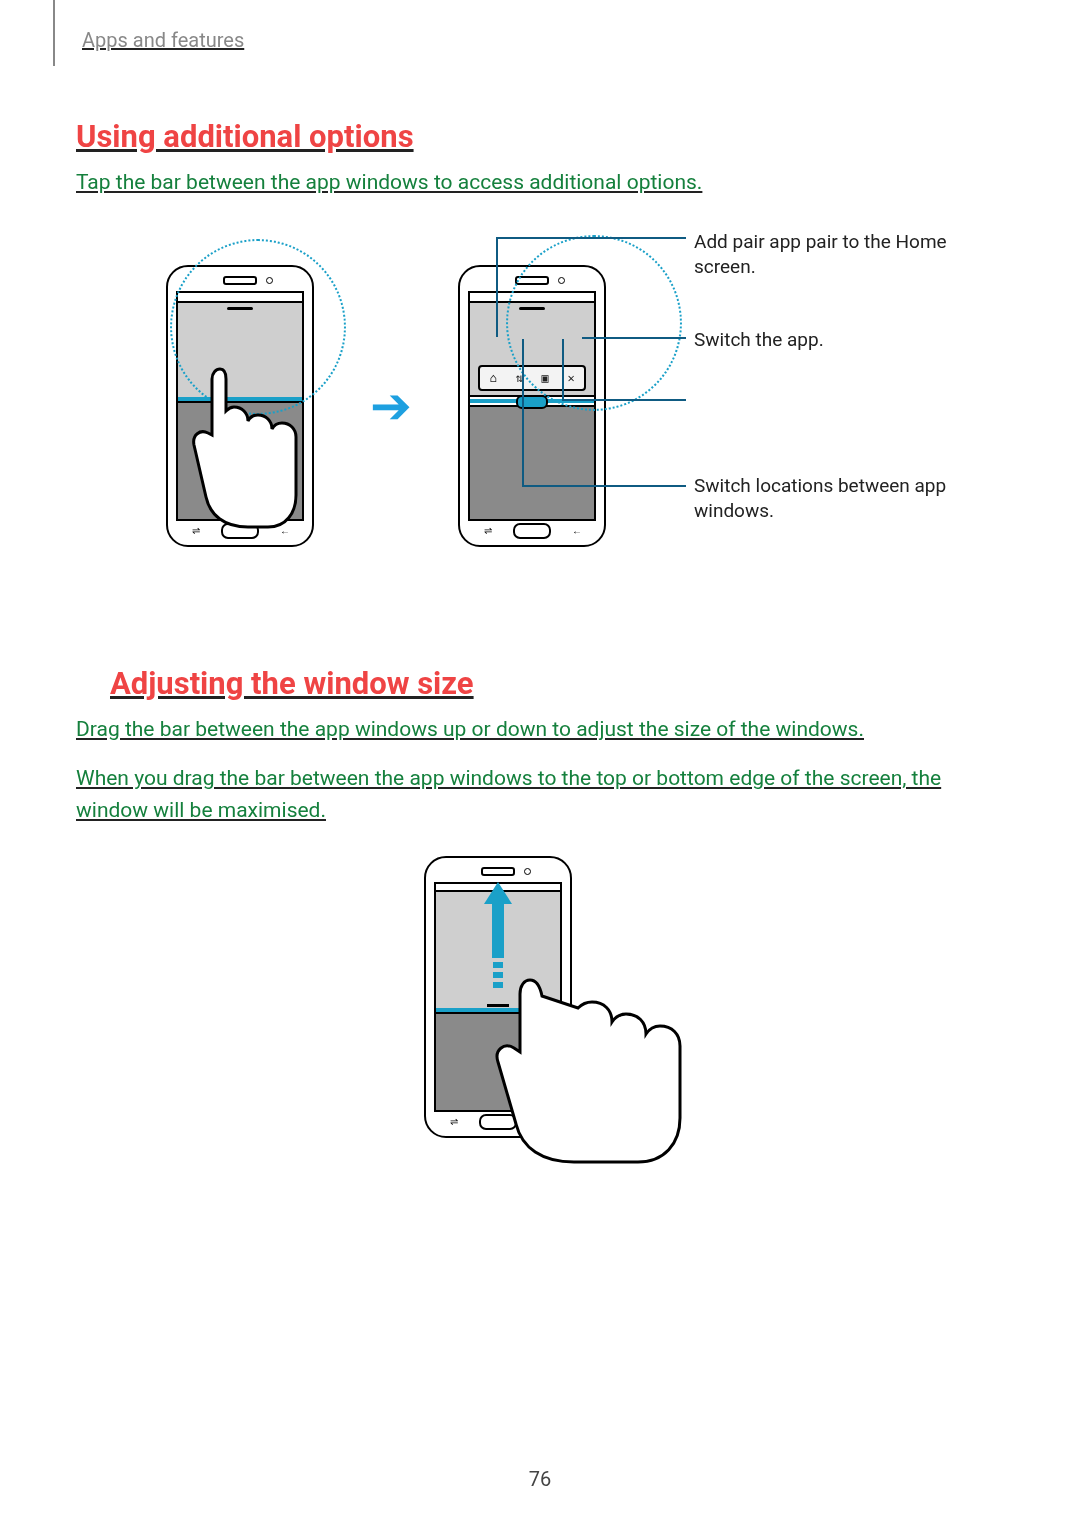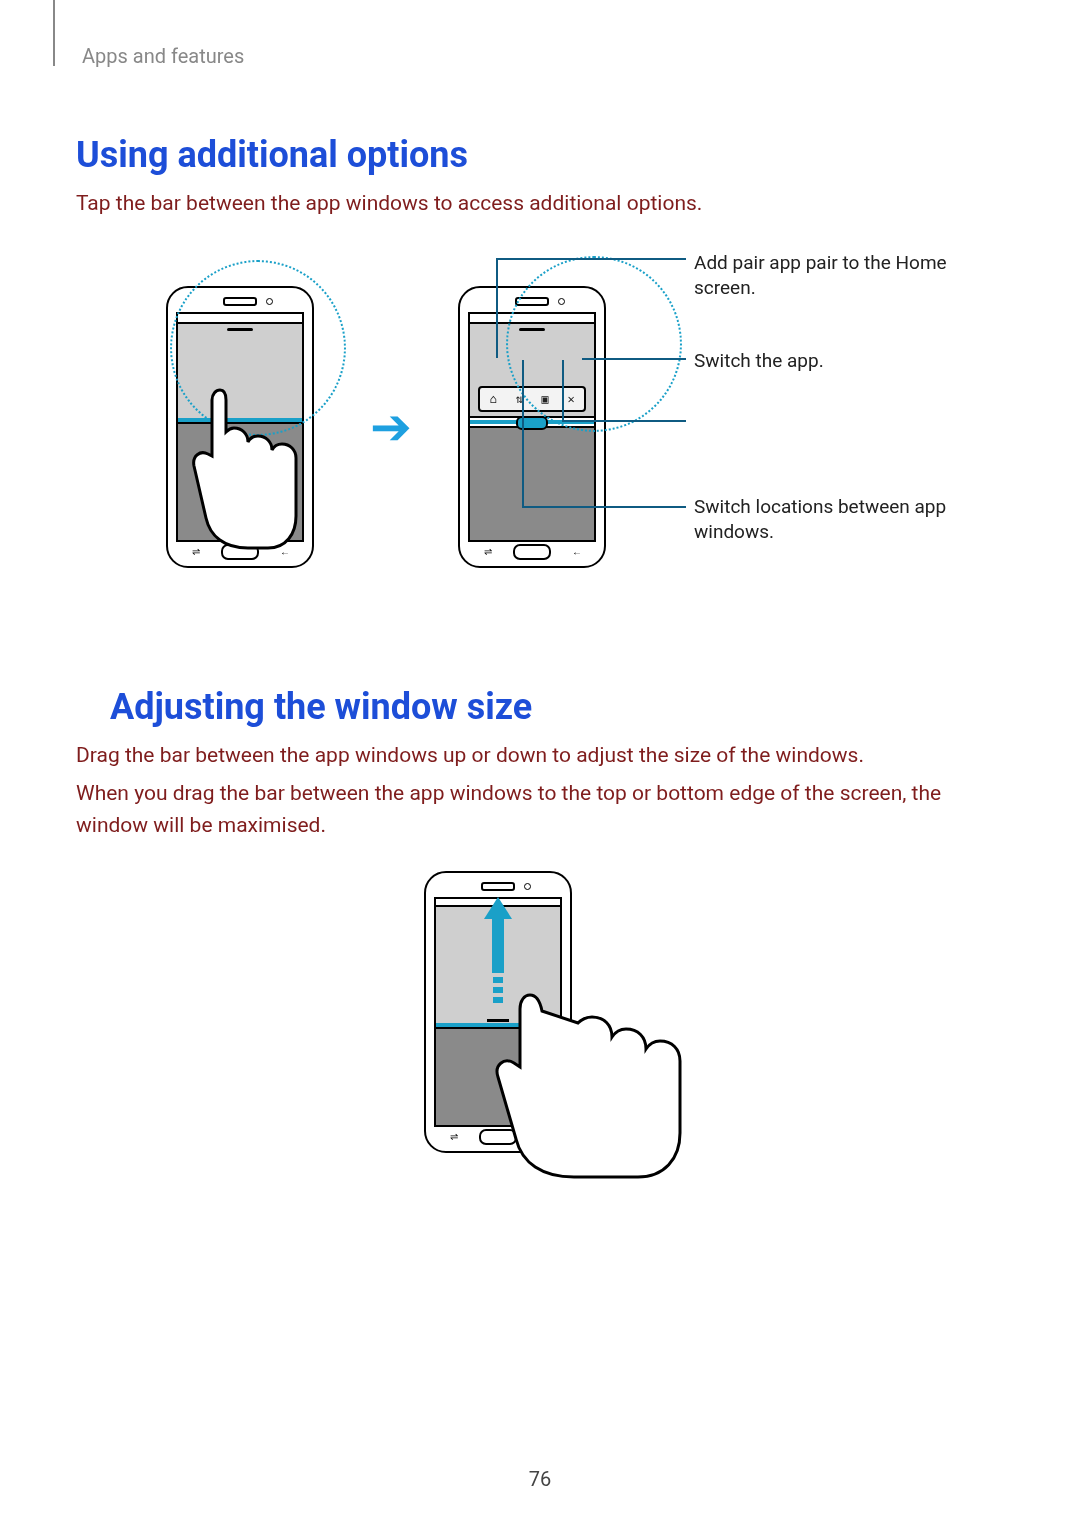--- a/index.html
+++ b/index.html
@@ -8,50 +8,51 @@
     width: 1080px;
     background: #fff;
     font-family: -apple-system, BlinkMacSystemFont, "Segoe UI", Roboto, Helvetica, Arial, sans-serif;
     color: #222;
   }
   .page {
     position: relative;
     width: 1080px;
     height: 1527px;
     box-sizing: border-box;
-    padding: 36px 72px 0 72px;
+    padding: 20px 72px 0 72px;
+    text-decoration: underline;
   }
   .side-rule {
     position: absolute;
     left: 53px;
     top: 0;
     width: 2px;
     height: 66px;
     background: #888;
   }
   .breadcrumb {
     font-size: 20px;
     color: #888;
     margin-left: 10px;
     margin-top: 8px;
   }
   h2.section {
-    font-size: 36px;
+    font-size: 31px;
     font-weight: 700;
     margin: 66px 0 12px 4px;
-    color: #1d4ed8;
+    color: #ef4444;
   }
   p.body {
     font-size: 21px;
     line-height: 1.5;
     margin: 6px 0 0 4px;
-    color: #7f1d1d;
+    color: #15803d;
     max-width: 930px;
   }
-  p.body + p.body { margin-top: 7px; }
+  p.body + p.body { margin-top: 18px; }
 
   .figure-area {
     position: relative;
     width: 940px;
     height: 400px;
     margin: 30px 0 0 30px;
   }
 
   
   .phone {

